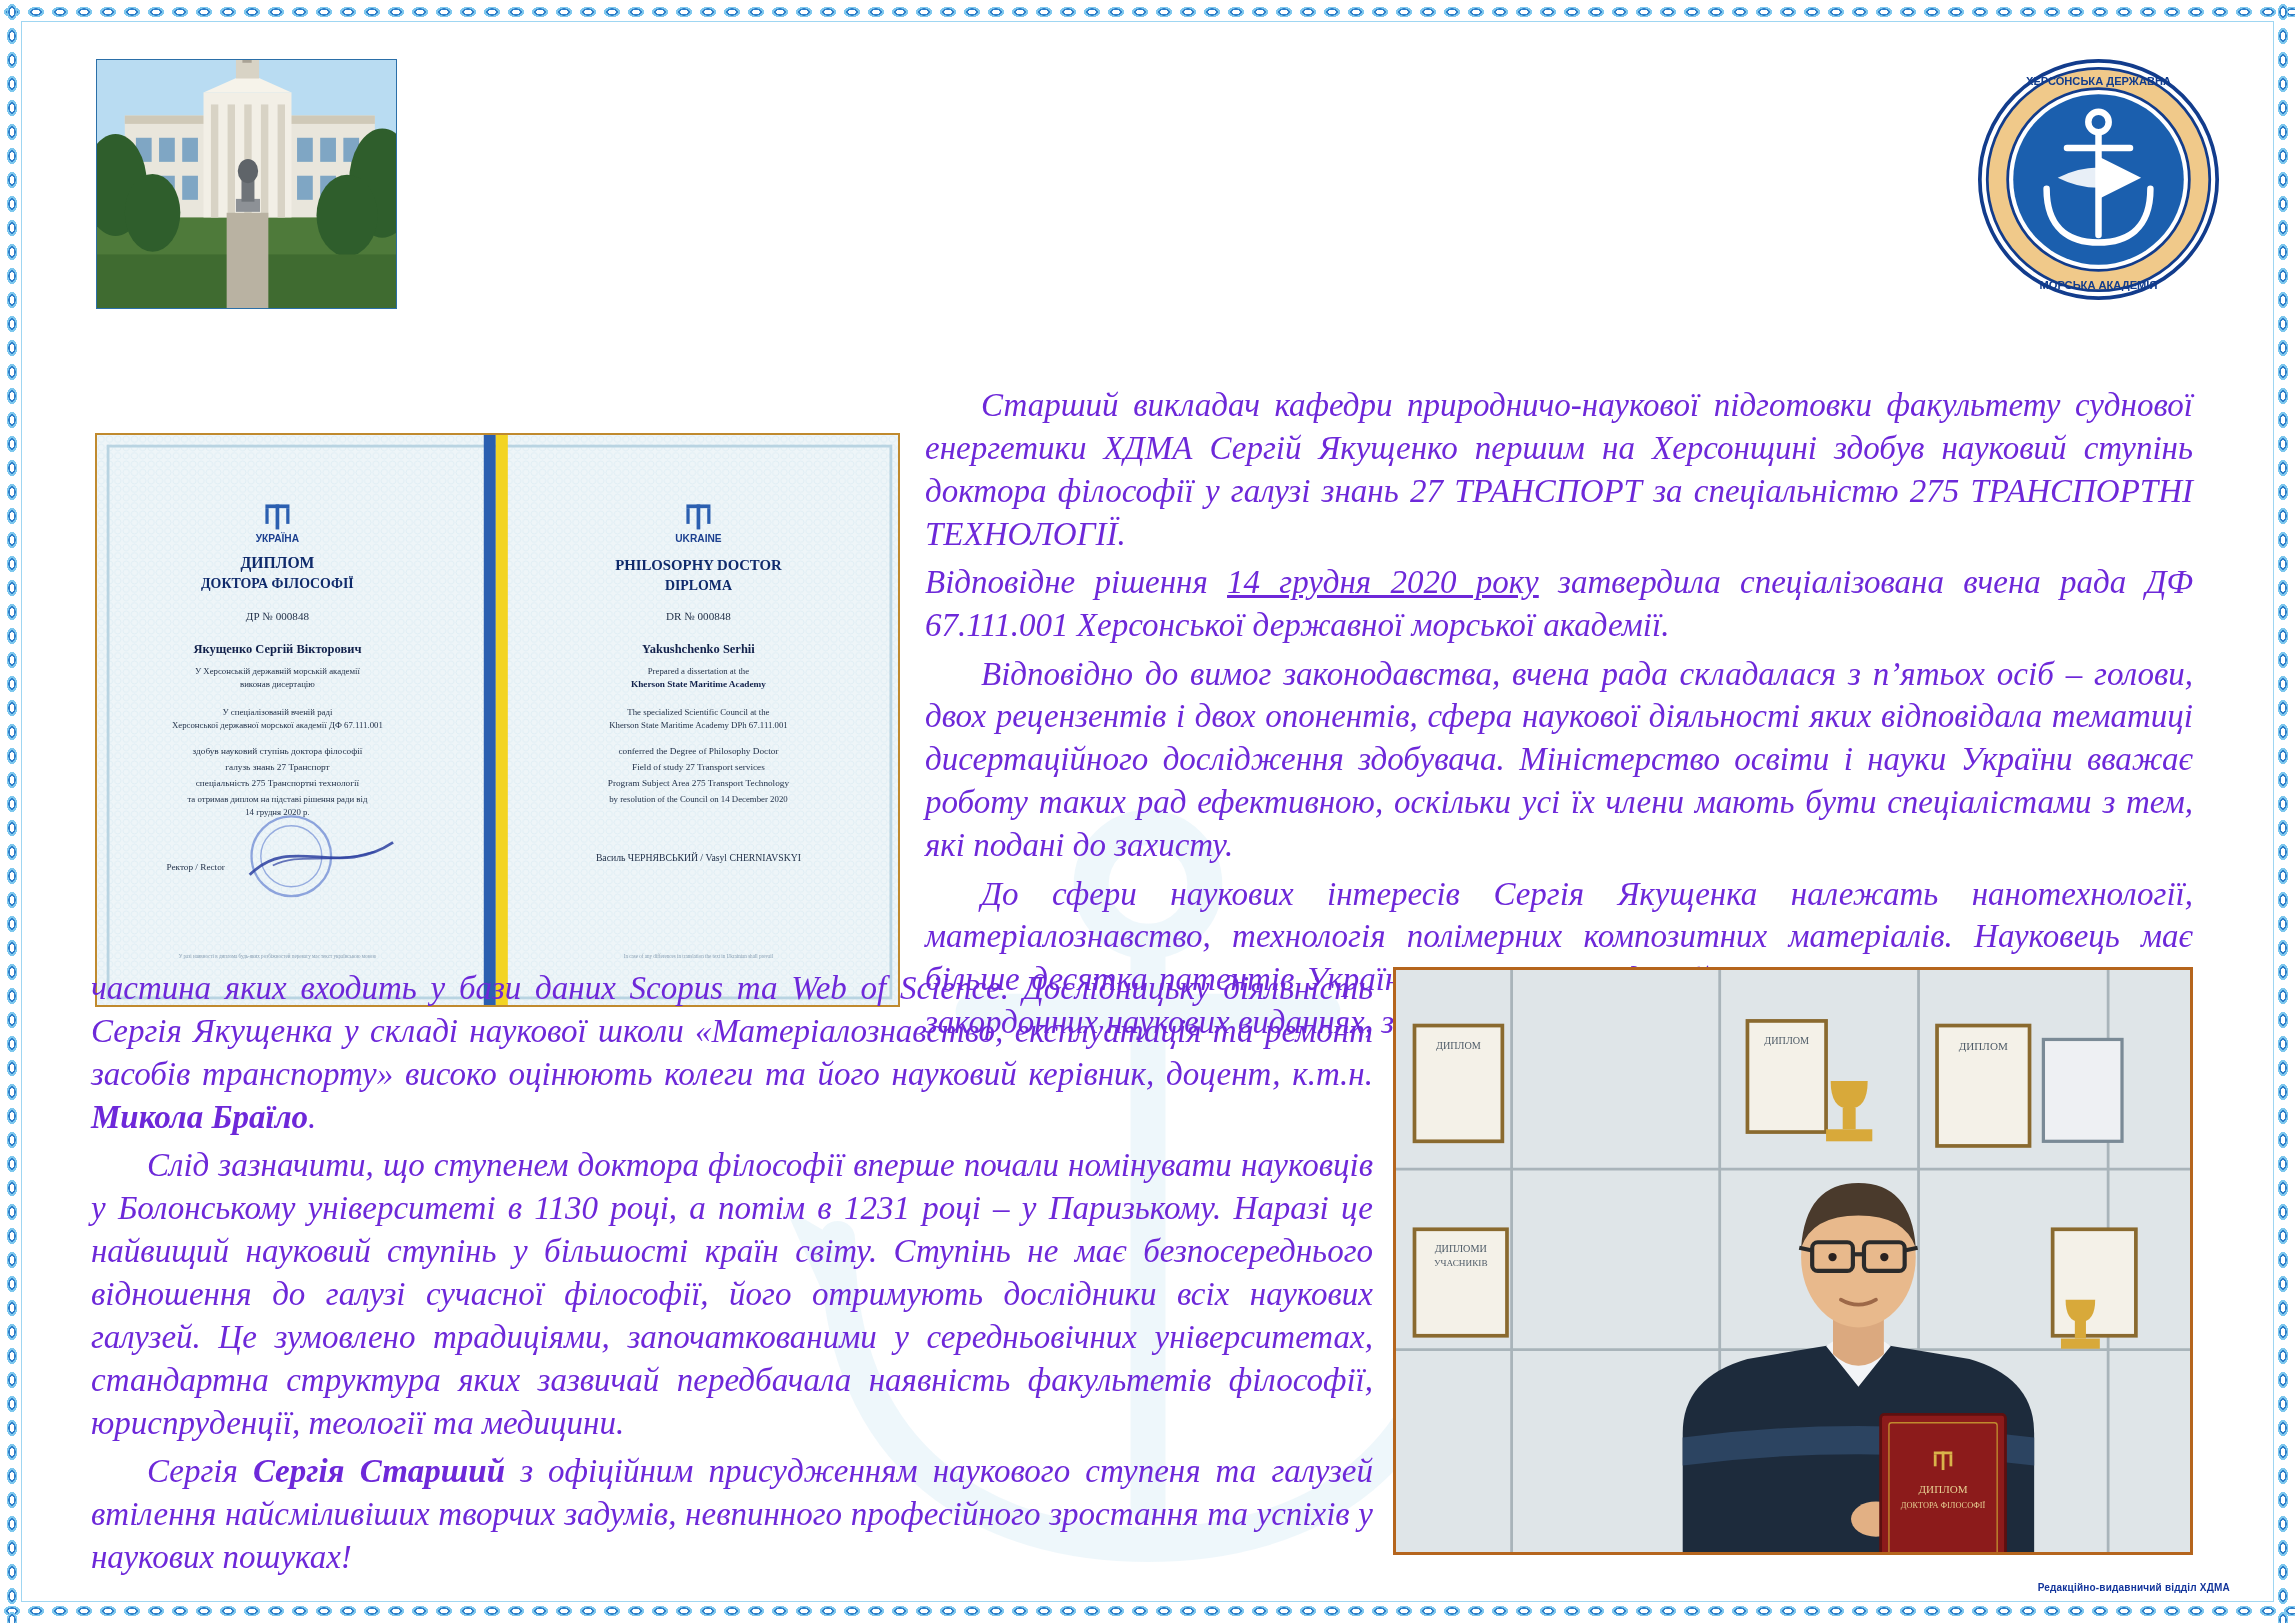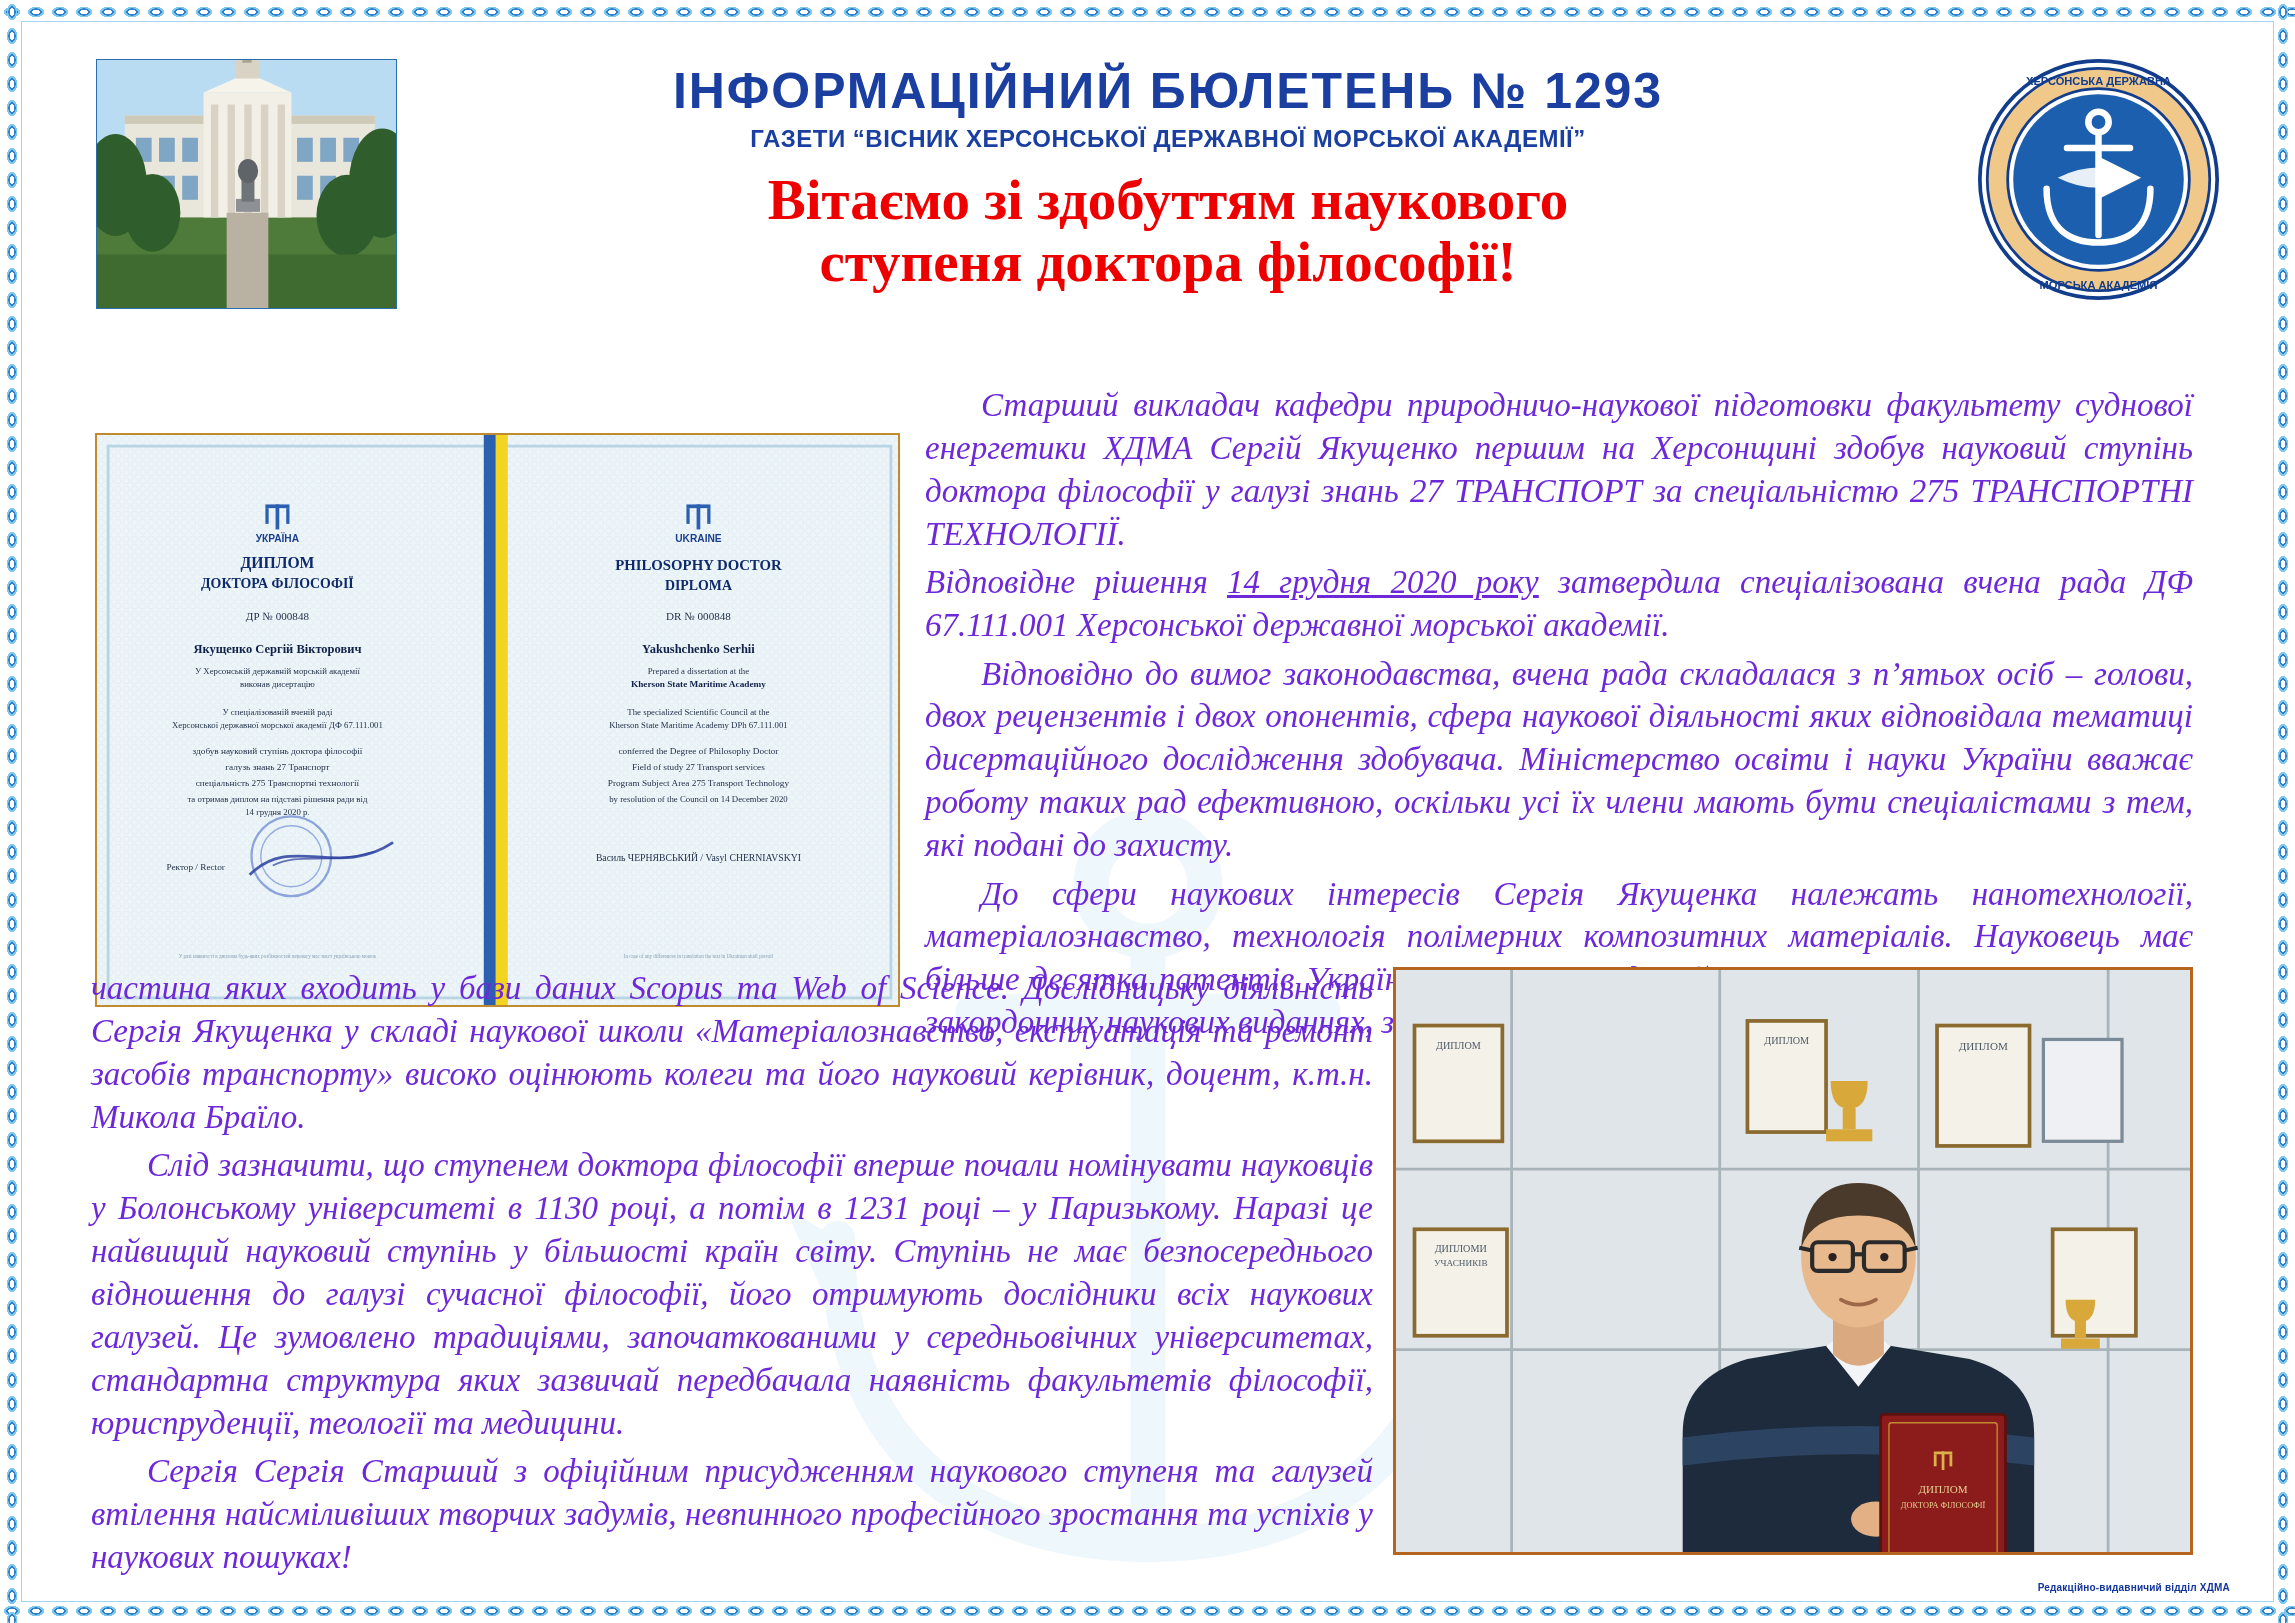--- a/index.html
+++ b/index.html
@@ -145,21 +145,21 @@
     font-family: "Liberation Serif", serif;
     font-style: italic;
     font-size: 33px;
     line-height: 1.30;
     color: #6d28d9;
     text-align: justify;
     margin: 0 0 5.6px 0;
     text-indent: 56px;
   }
   p.body.noindent { text-indent: 0; }
-  .b { font-weight: normal; }
+  .b { font-weight: bold; }
   .u { text-decoration: underline; }
 
   
   .person-photo {
     position: absolute;
     left: 1393px; top: 967px;
     width: 800px; height: 588px;
     border: 3.2px solid #b5651d;
     background: #d8dde0;
     overflow: hidden;
@@ -248,28 +248,20 @@
 
         <rect x="300" y="300" width="52" height="28" fill="#8d9196"></rect>
         <rect x="312" y="250" width="28" height="56" fill="#6f7479"></rect>
         <ellipse cx="326" cy="240" rx="22" ry="26" fill="#5f6469"></ellipse>
 
         <rect x="0" y="420" width="650" height="120" fill="#3f6b30"></rect>
         <rect x="280" y="330" width="90" height="210" fill="#b9b2a2"></rect>
       </svg>
     </div>
 
-    <div class="masthead">
-      <div class="masthead-title">ІНФОРМАЦІЙНИЙ БЮЛЕТЕНЬ № 1293</div>
-      <div class="masthead-sub">ГАЗЕТИ “ВІСНИК ХЕРСОНСЬКОЇ ДЕРЖАВНОЇ МОРСЬКОЇ АКАДЕМІЇ”</div>
-      <div class="headline">
-        <div>Вітаємо зі здобуттям наукового</div>
-        <div>ступеня доктора філософії!</div>
-      </div>
-    </div>
 
     <div class="logo">
       <svg viewBox="0 0 260 260" width="241" height="241" aria-hidden="true">
         <circle cx="130" cy="130" r="128" fill="#ffffff" stroke="#123c8c" stroke-width="4"></circle>
         <circle cx="130" cy="130" r="120" fill="#f0c98a" stroke="#123c8c" stroke-width="3"></circle>
         <circle cx="130" cy="130" r="98" fill="#ffffff" stroke="#123c8c" stroke-width="3"></circle>
         <circle cx="130" cy="130" r="92" fill="#1b5fae"></circle>
         <g fill="none" stroke="#ffffff" stroke-width="7" stroke-linecap="round">
           <circle cx="130" cy="68" r="11"></circle>
           <line x1="130" y1="79" x2="130" y2="190"></line>

